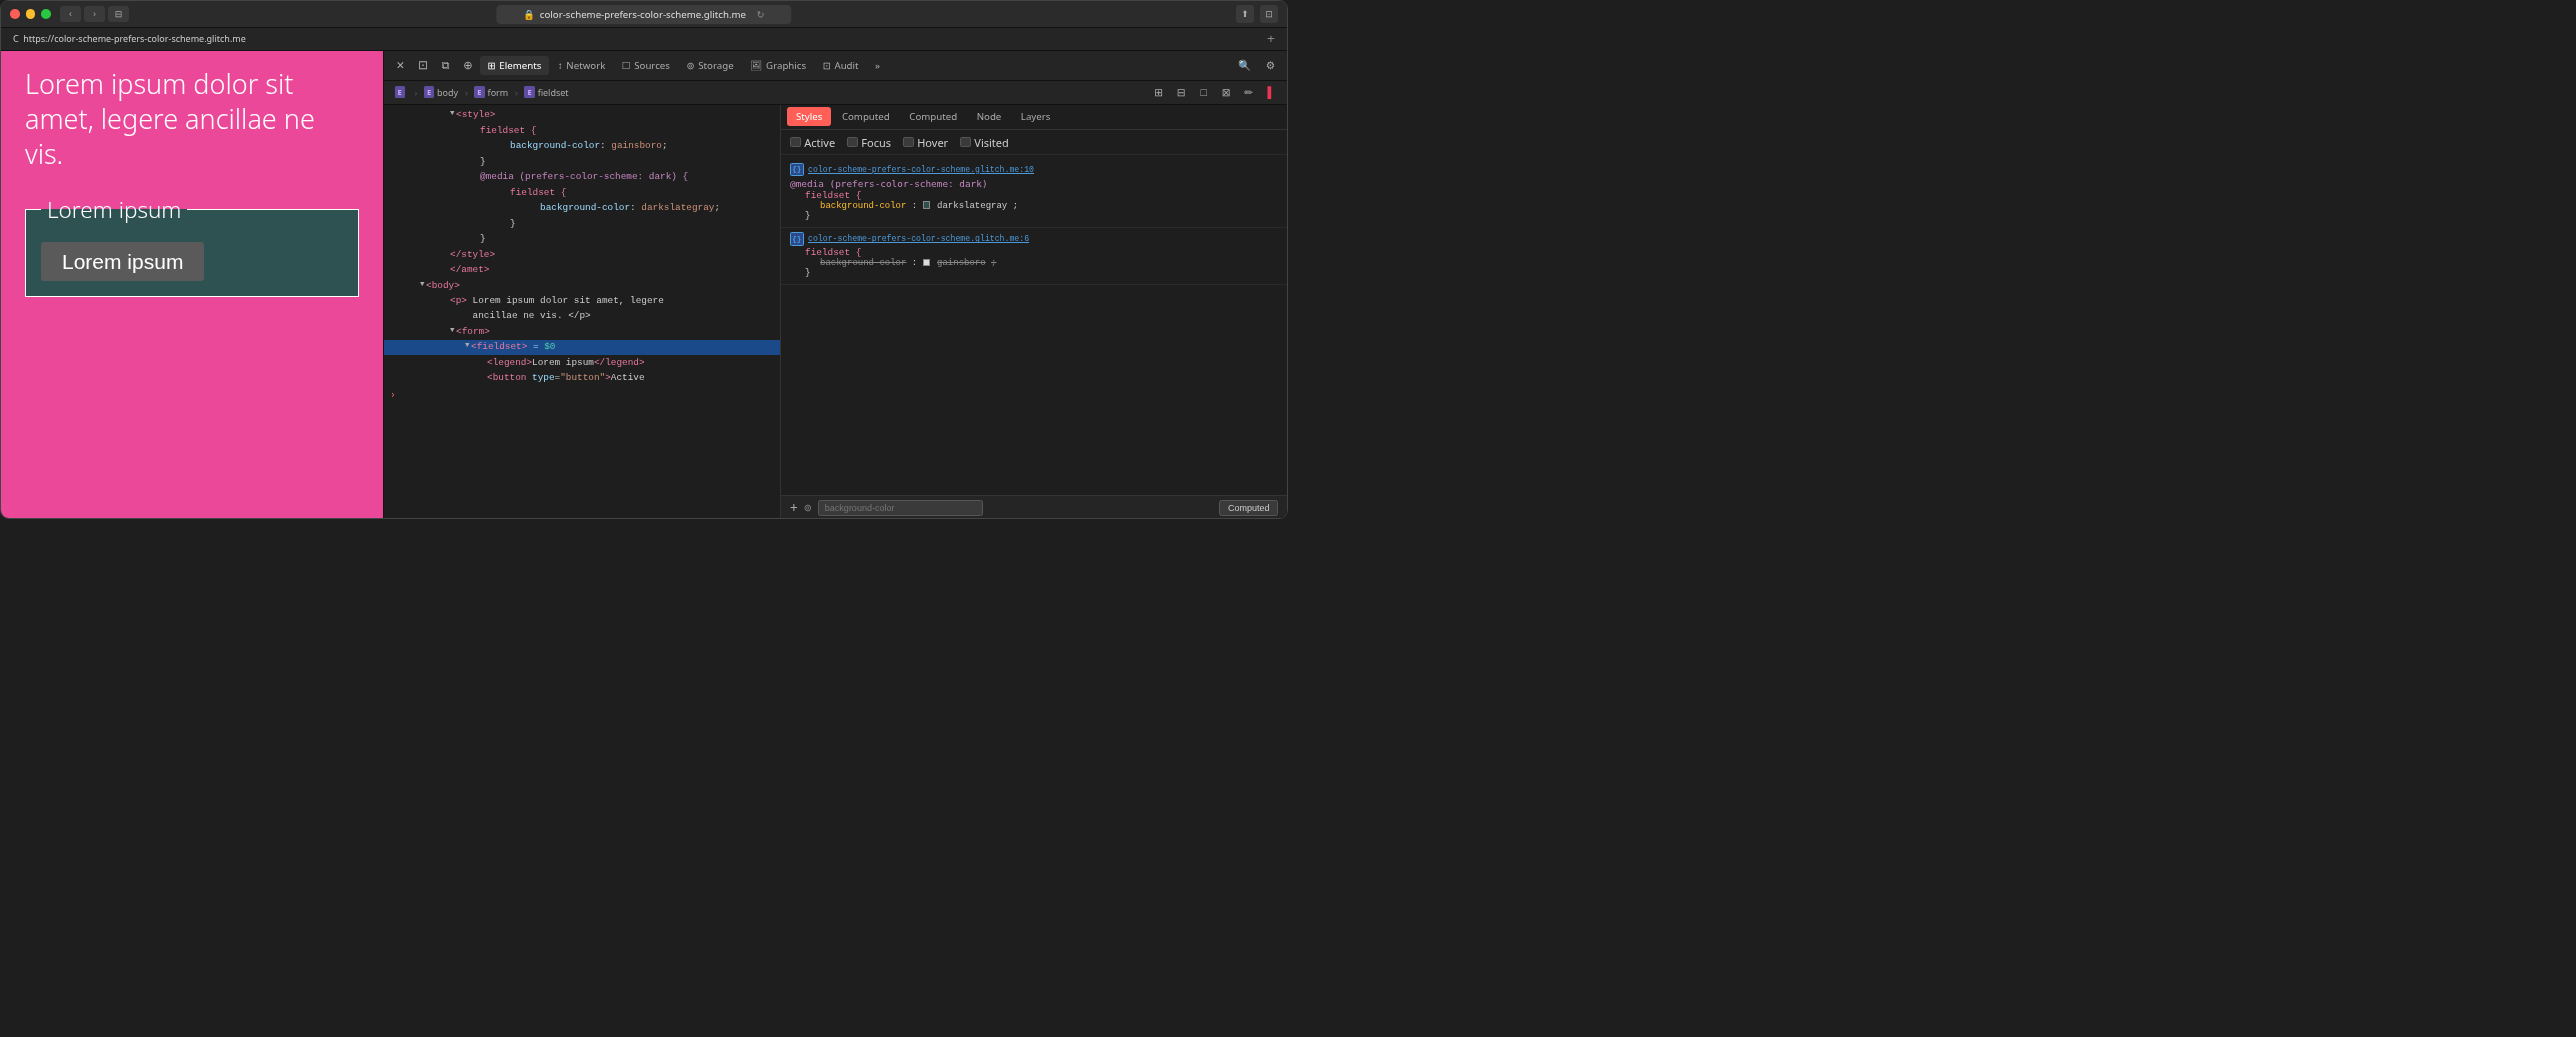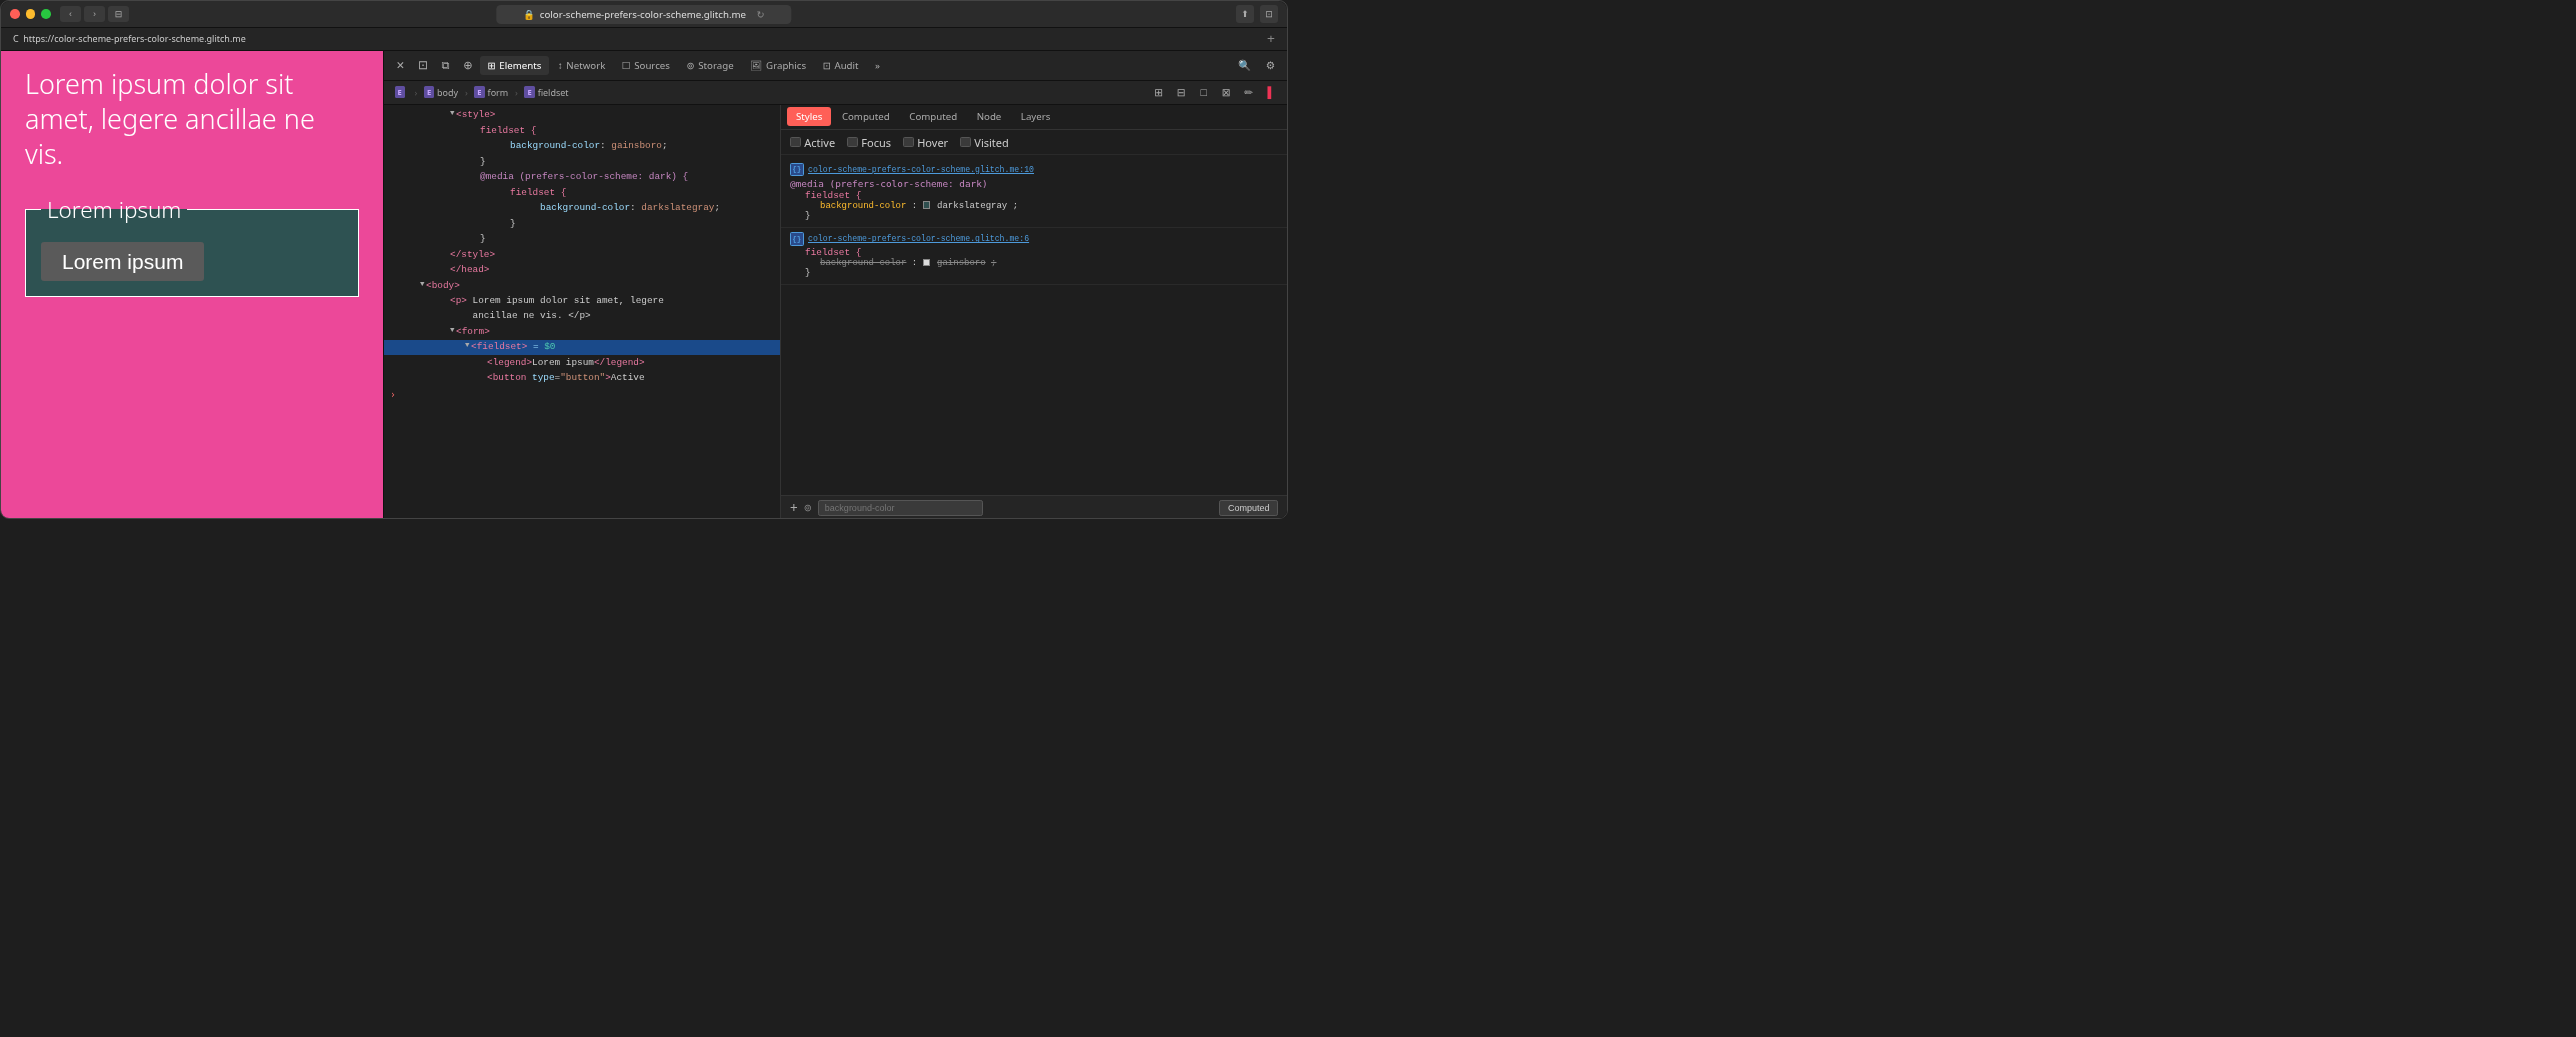--- a/index.html
+++ b/index.html
@@ -571,21 +571,21 @@
         <div class="tree-line">
           <span style="display:inline-block;width:120px;"></span><span class="punctuation">}</span>
         </div>
         <div class="tree-line">
           <span style="display:inline-block;width:90px;"></span><span class="punctuation">}</span>
         </div>
         <div class="tree-line">
           <span style="display:inline-block;width:60px;"></span><span class="tag-open">&lt;/</span><span class="tag-name">style</span><span class="tag-open">&gt;</span>
         </div>
         <div class="tree-line">
-          <span style="display:inline-block;width:60px;"></span><span class="tag-open">&lt;/</span><span class="tag-name">head</span><span class="tag-open">&gt;</span>
+          <span style="display:inline-block;width:60px;"></span><span class="tag-open">&lt;/</span><span class="tag-name">amet</span><span class="tag-open">&gt;</span>
         </div>
         <div class="tree-line">
           <span style="display:inline-block;width:30px;"></span><span class="triangle">▼</span><span class="tag-open">&lt;</span><span class="tag-name">body</span><span class="tag-open">&gt;</span>
         </div>
         <div class="tree-line">
           <span style="display:inline-block;width:60px;"></span><span class="tag-open">&lt;</span><span class="tag-name">p</span><span class="tag-open">&gt;</span><span class="punctuation"> Lorem ipsum dolor sit amet, legere</span>
         </div>
         <div class="tree-line">
           <span style="display:inline-block;width:60px;"></span><span class="punctuation">    ancillae ne vis. &lt;/p&gt;</span>
         </div>

